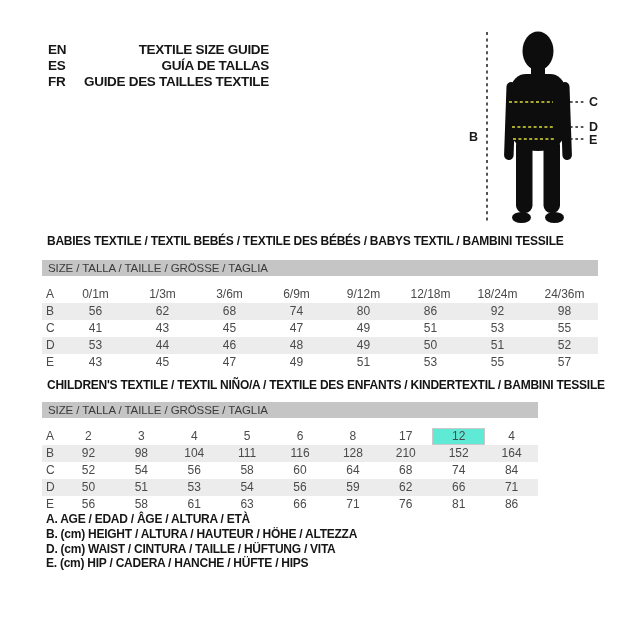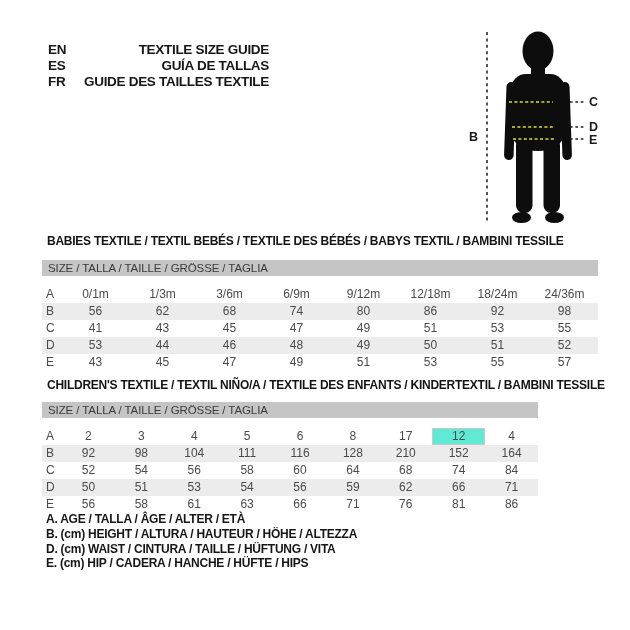--- a/index.html
+++ b/index.html
@@ -213,19 +213,19 @@
         <span class="tcell">63</span>
         <span class="tcell">66</span>
         <span class="tcell">71</span>
         <span class="tcell">76</span>
         <span class="tcell">81</span>
         <span class="tcell">86</span>
       </div>
     </div>
 
   <div class="legend">
-      <div class="legend-line">A. AGE / TALLA / ÂGE / ALTER / ETÀ</div>
+      <div class="legend-line">A. AGE / EDAD / ÂGE / ALTURA / ETÀ</div>
       <div class="legend-line">B. (cm) HEIGHT / ALTURA / HAUTEUR / HÖHE / ALTEZZA</div>
       <div class="legend-line">D. (cm) WAIST / CINTURA / TAILLE / HÜFTUNG / VITA</div>
       <div class="legend-line">E. (cm) HIP / CADERA / HANCHE / HÜFTE / HIPS</div>
     </div>
 
 </div>
 
 </body></html>

